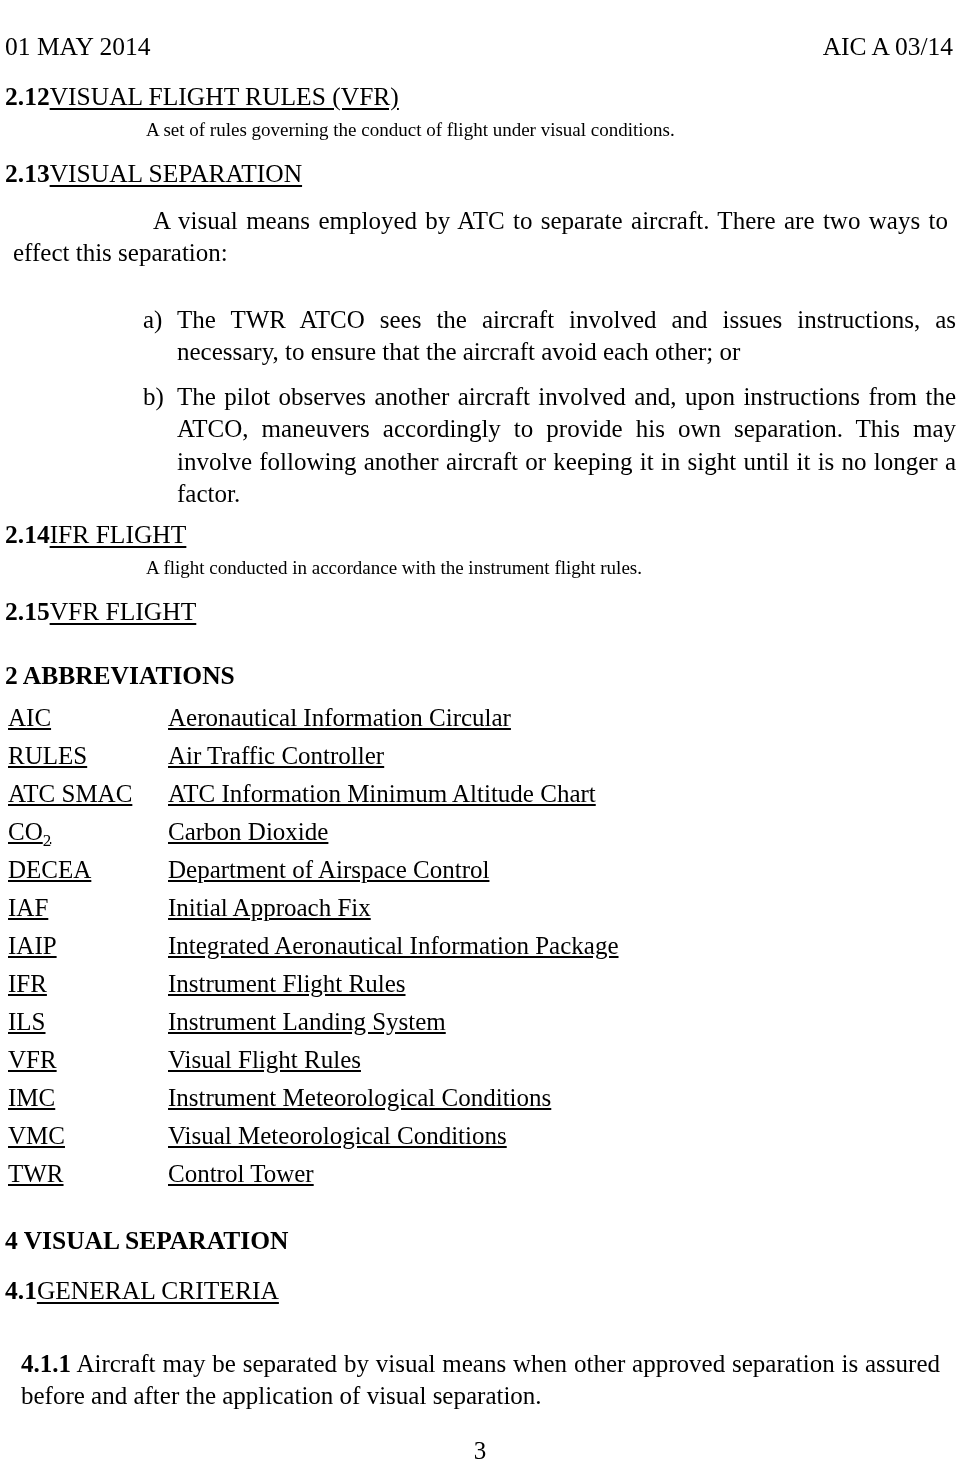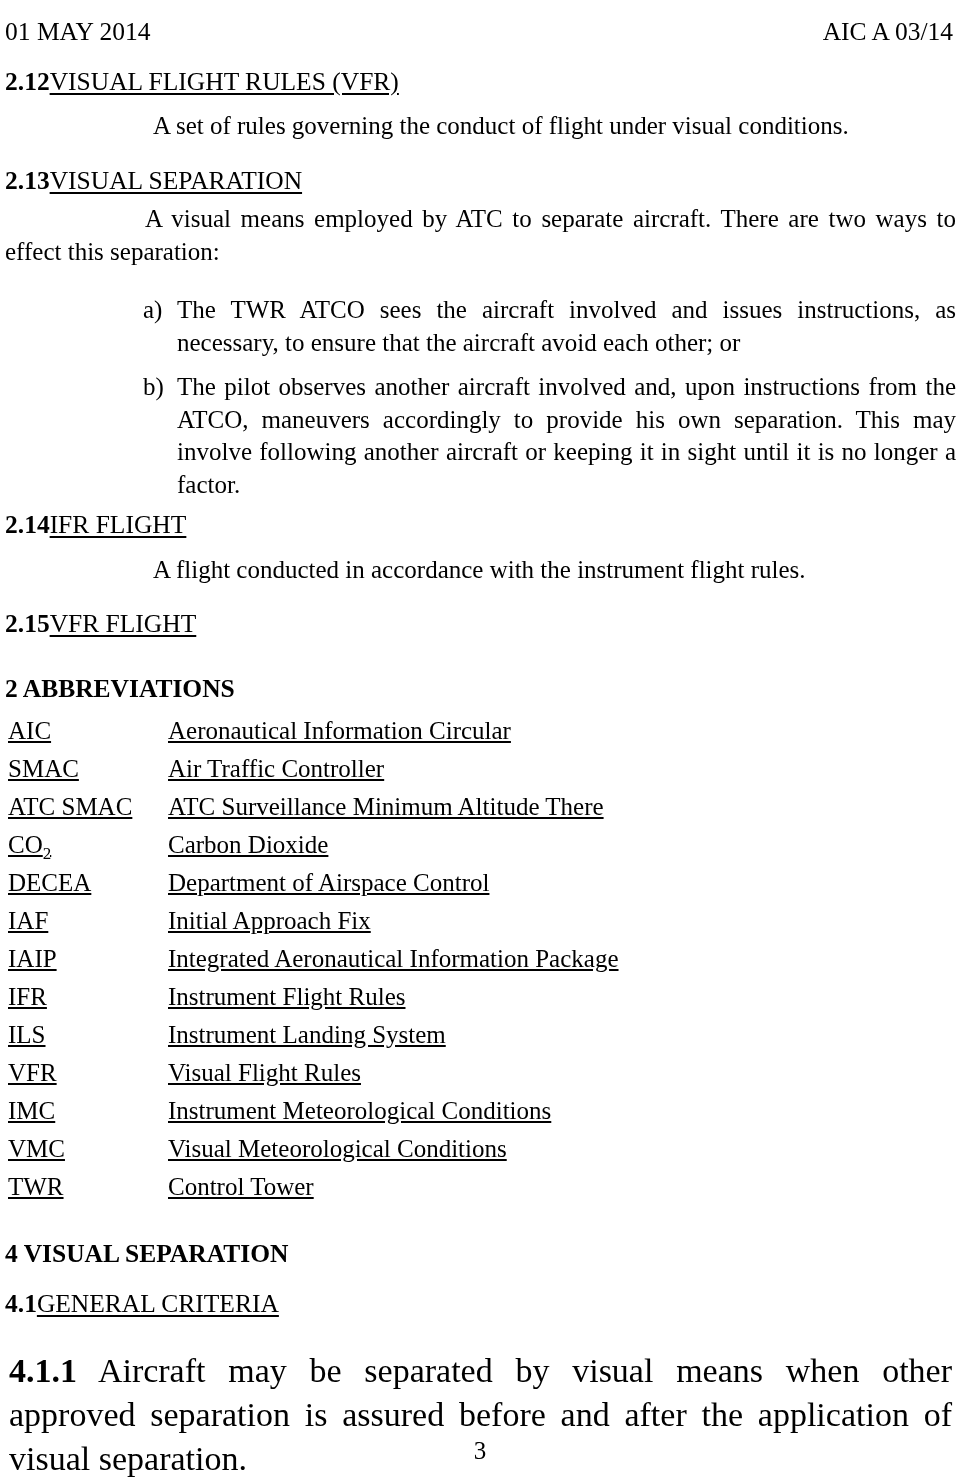--- a/index.html
+++ b/index.html
@@ -24,21 +24,22 @@
     padding: 0 4px 0 5px;
   }
 
   
   .running-head {
     display: flex;
     justify-content: space-between;
     align-items: baseline;
     font-size: 25.5px;
     line-height: 1.05;
-    padding-top: 19px;
+    padding-top: 0;
+    margin-top: 34px;
   }
   .running-head .rh-left { white-space: nowrap; }
   .running-head .rh-right { white-space: nowrap; padding-right: 3px; }
 
   
   .heading {
     font-size: 25.5px;
     line-height: 1.12;
     white-space: nowrap;
   }
@@ -55,29 +56,29 @@
     line-height: 1.12;
     white-space: nowrap;
   }
 
   
   .body-para {
     font-size: 25px;
     line-height: 1.30;
     text-align: justify;
     text-justify: inter-word;
-    margin: 0;
+    margin: 8px;
   }
   .indent-para {
     text-indent: 140px;
   }
   .def-para {
-    font-size: 25px;
-    line-height: 1.30;
-    margin: 8px;
+    font-size: 19px;
+    line-height: 1.30;
+    margin: 1px;
     padding-left: 140px;
     white-space: nowrap;
   }
 
   
   .alpha-list {
     margin: 0;
     padding: 0;
     list-style: none;
   }
@@ -116,25 +117,25 @@
   .abbr-table td.def {
     padding-left: 0;
   }
   sub {
     font-size: 0.68em;
     line-height: 0;
   }
 
   
   .num-para {
-    font-size: 34px;
+    font-size: 25px;
     line-height: 1.30;
     text-align: justify;
     text-justify: inter-word;
-    margin: 4px;
+    margin: 16px;
   }
   .num-para .pnum { font-weight: bold; }
 
   
   .sp-22 { height: 22px; }
   .sp-16 { height: 16px; }
   .sp-12 { height: 12px; }
   .sp-10 { height: 10px; }
   .sp-8  { height: 8px; }
   .sp-6  { height: 6px; }
@@ -213,26 +214,26 @@
 
   <div class="sp-8"></div>
 
   <table class="abbr-table">
     <tbody>
       <tr>
         <td class="abbr"><span>AIC</span></td>
         <td class="def">Aeronautical Information Circular</td>
       </tr>
       <tr>
-        <td class="abbr"><span>SMAC</span></td>
+        <td class="abbr"><span>RULES</span></td>
         <td class="def">Air Traffic Controller</td>
       </tr>
       <tr>
         <td class="abbr"><span>ATC SMAC</span></td>
-        <td class="def">ATC Surveillance Minimum Altitude There</td>
+        <td class="def">ATC Information Minimum Altitude Chart</td>
       </tr>
       <tr>
         <td class="abbr"><span>CO</span><sub>2</sub></td>
         <td class="def">Carbon Dioxide</td>
       </tr>
       <tr>
         <td class="abbr"><span>DECEA</span></td>
         <td class="def">Department of Airspace Control</td>
       </tr>
       <tr>

